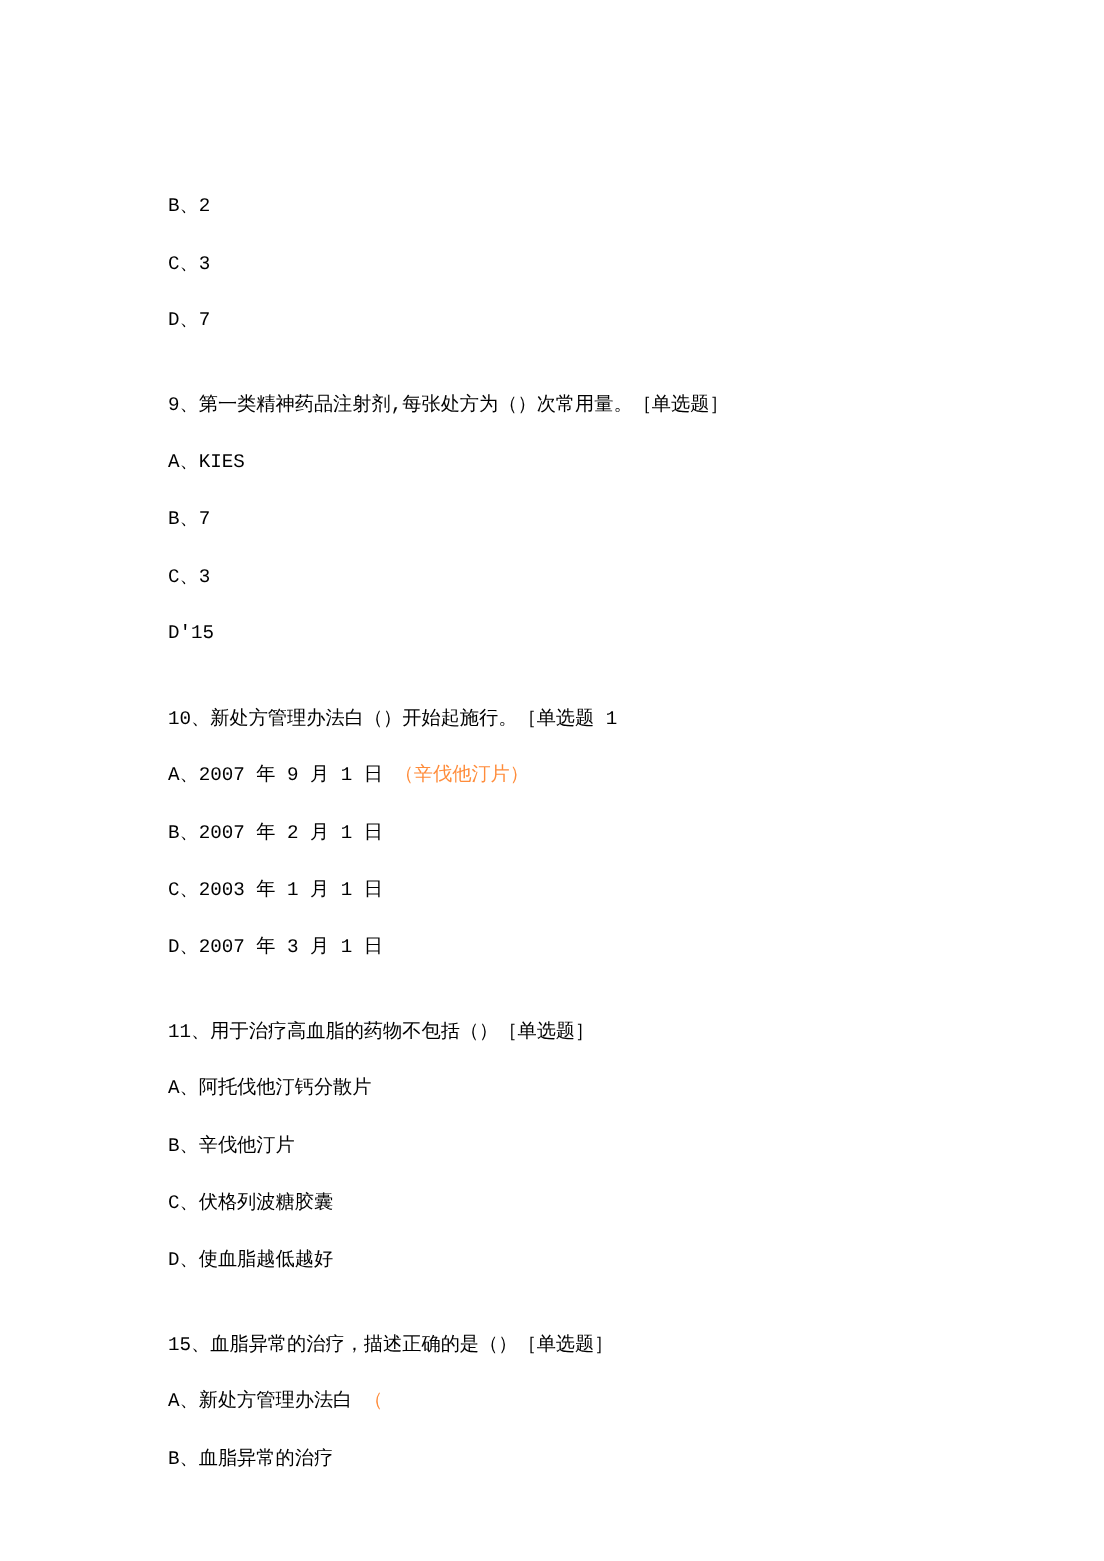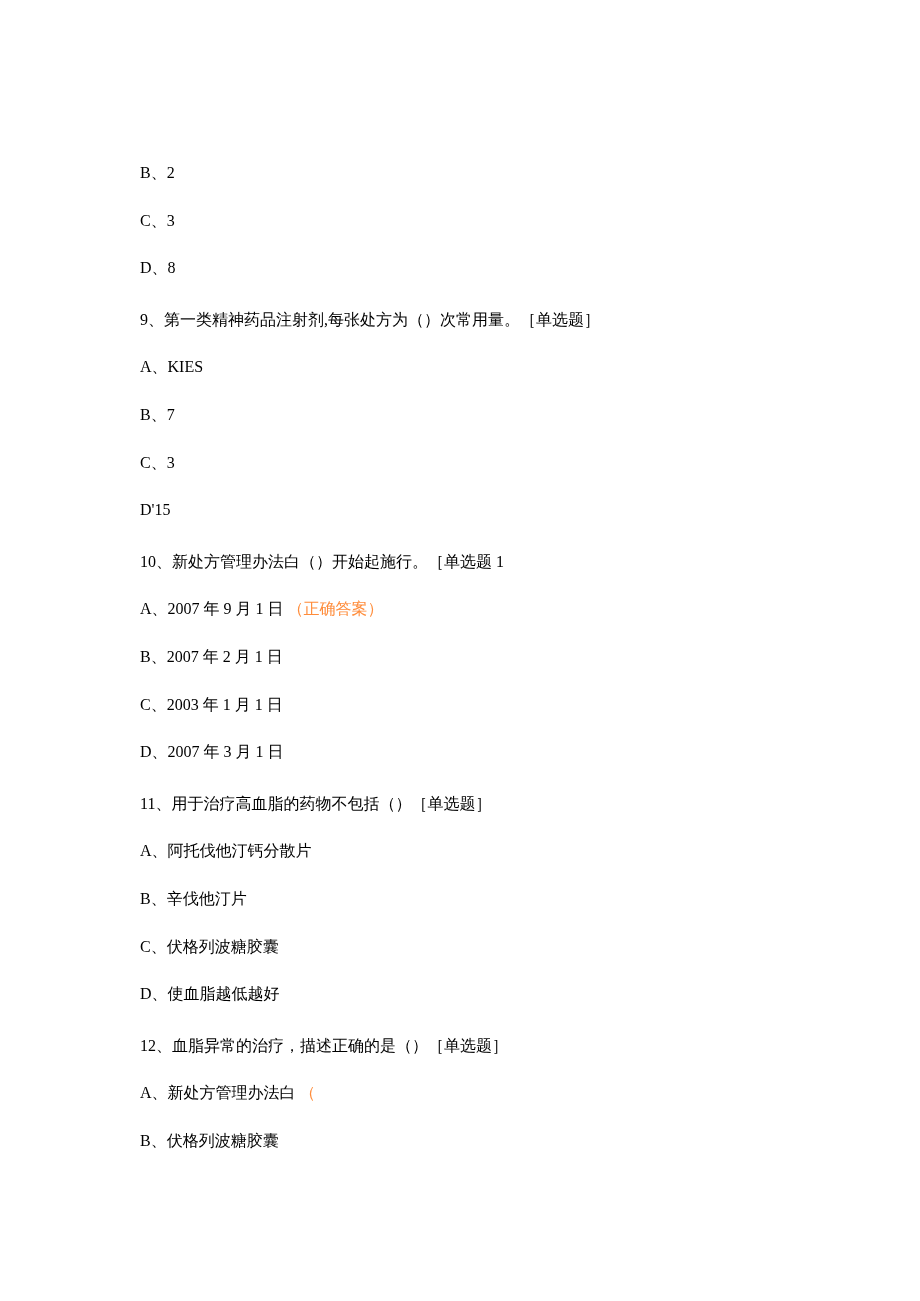--- a/index.html
+++ b/index.html
@@ -1,71 +1,72 @@
 <!DOCTYPE html>
 <html><head>
   <meta charset="utf-8">
   <style>
     * {
       margin: 0;
       padding: 0;
       box-sizing: border-box;
+      font-family: Liberation Mono, monospace;
     }
     body {
       font-family: "SimSun", "宋体", serif;
       font-size: 16px;
       line-height: 1.6;
       color: #000;
       background: #fff;
       width: 920px;
       padding: 160px 140px 100px 140px;
     }
     .line {
       margin-bottom: 22px;
     }
     .question {
-      margin-top: 26px;
+      margin-top: 45px;
       margin-bottom: 22px;
     }
     .correct {
       color: #ff8c3a;
     }
     .correct-paren {
       color: #ff8c3a;
     }
     .first {
       margin-top: 0;
     }
   </style>
 </head>
 <body>
 
 <div class="line first">B、2</div>
 <div class="line">C、3</div>
-<div class="line">D、8</div>
+<div class="line">D、7</div>
 
 <div class="question">9、第一类精神药品注射剂,每张处方为（）次常用量。［单选题］</div>
 <div class="line">A、KIES</div>
 <div class="line">B、7</div>
 <div class="line">C、3</div>
 <div class="line">D'15</div>
 
 <div class="question">10、新处方管理办法白（）开始起施行。［单选题 1</div>
 <div class="line">
   <span>A、2007 年 9 月 1 日</span>
-  <span class="correct">（正确答案）</span>
+  <span class="correct">（辛伐他汀片）</span>
 </div>
 <div class="line">B、2007 年 2 月 1 日</div>
 <div class="line">C、2003 年 1 月 1 日</div>
 <div class="line">D、2007 年 3 月 1 日</div>
 
 <div class="question">11、用于治疗高血脂的药物不包括（）［单选题］</div>
 <div class="line">A、阿托伐他汀钙分散片</div>
 <div class="line">B、辛伐他汀片</div>
 <div class="line">C、伏格列波糖胶囊</div>
 <div class="line">D、使血脂越低越好</div>
 
-<div class="question">12、血脂异常的治疗，描述正确的是（）［单选题］</div>
+<div class="question">15、血脂异常的治疗，描述正确的是（）［单选题］</div>
 <div class="line">
   <span>A、新处方管理办法白</span>
   <span class="correct-paren">（</span>
 </div>
-<div class="line">B、伏格列波糖胶囊</div>
+<div class="line">B、血脂异常的治疗</div>
 
 </body></html>

